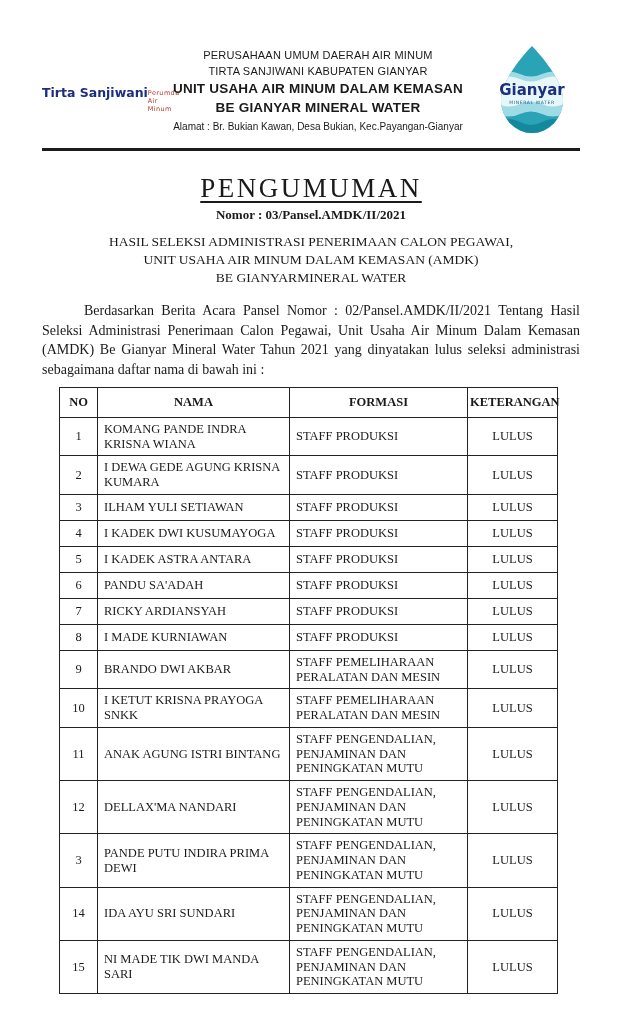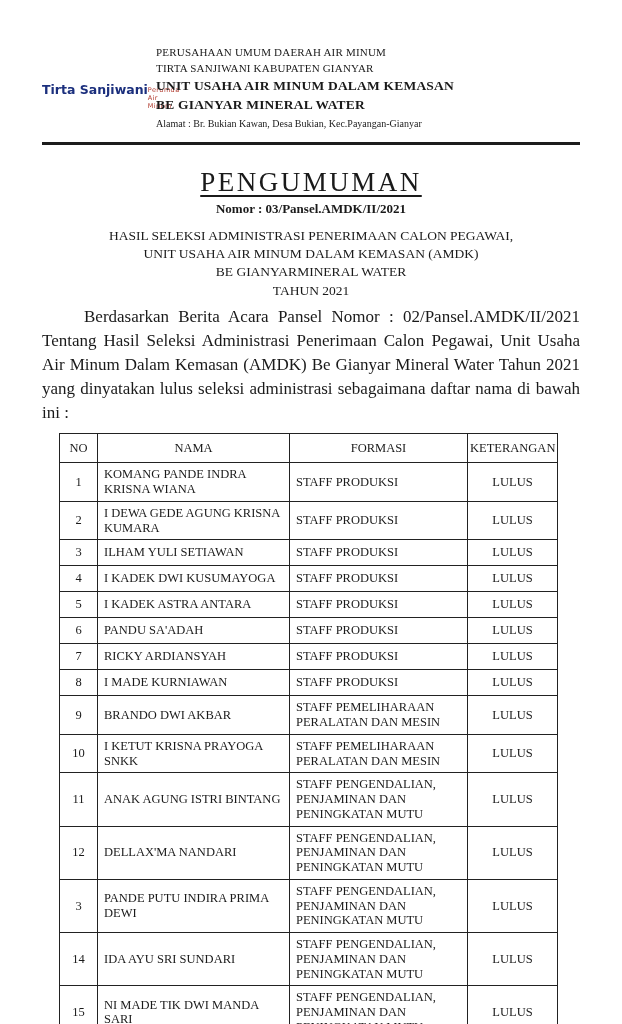--- a/index.html
+++ b/index.html
@@ -12,22 +12,22 @@
     width:622px;height:1024px;overflow:hidden;
     font-family:"Liberation Serif", serif;color:var(--ink);
   }
   .page{width:622px;height:1024px;padding:44px 42px 0 42px;background:#fff}
 
   
   .letterhead{display:flex;align-items:center;justify-content:space-between}
   .lh-left{width:110px;display:flex;flex-direction:row;align-items:center;flex:0 0 auto}
   .lh-right{width:96px;display:flex;justify-content:center;flex:0 0 auto}
   .lh-center{
-    flex:1 1 auto;text-align:left;
-    font-family:Liberation Serif, serif;line-height:1.45;padding:0 4px;
+    flex:1 1 auto;text-align:center;
+    font-family:Liberation Sans, sans-serif;line-height:1.45;padding:0 4px;
   }
   .lh-line-sm{font-size:11px;letter-spacing:.2px}
   .lh-line-bold{font-size:13.5px;font-weight:bold;letter-spacing:.2px;line-height:1.4}
   .lh-line-addr{font-size:10px;margin-top:2px;white-space:nowrap}
   .lh-line-tel{font-size:10px}
   .tirta-name{font-family:"DejaVu Sans", sans-serif;font-weight:bold;font-size:12.5px;color:var(--navy);margin-top:2px;white-space:nowrap}
   .tirta-sub{font-family:"DejaVu Sans", sans-serif;font-size:6.5px;color:var(--red);margin-top:19px;letter-spacing:.4px}
 
   .rule{border:none;border-top:3px solid #1c1c1c;margin-top:10px}
 
@@ -36,32 +36,32 @@
   .heading{
     font-size:27px;letter-spacing:2.5px;font-weight:normal;
     text-decoration:underline;text-underline-offset:4px;text-decoration-thickness:2px;
   }
   .number{font-size:13px;font-weight:bold;margin-top:3px}
   .about{font-size:13.5px;font-weight:bold;margin-top:26px}
   .subject{font-size:13.5px;font-weight:normal;line-height:1.35;margin-top:10px}
 
   
   .paragraph{
-    margin-top:5px;font-size:17px;line-height:1.42;
+    margin-top:13px;font-size:14px;line-height:1.42;
     text-align:justify;text-indent:42px;
   }
 
   
   table.results{
     border-collapse:collapse;table-layout:fixed;
     width:498px;margin-top:7px;margin-left:17px;
     font-size:12.5px;line-height:1.18;
   }
   table.results th, table.results td{border:1px solid #222;vertical-align:middle}
-  table.results th{font-weight:normal;text-align:center;padding:7px 2px;font-size:12.5px}
+  table.results th{font-weight:bold;text-align:center;padding:7px 2px;font-size:12.5px}
   table.results td{padding:4px 6px;height:26px}
   td.al-center{text-align:center}
   td.al-left{text-align:left;padding-left:8px}
 </style>
 </head>
 <body>
 
 <div class="page">
 
   <div class="letterhead">
@@ -90,32 +90,48 @@
     </div>
 
     <div class="lh-center">
       <div class="lh-line-sm">PERUSAHAAN UMUM DAERAH AIR MINUM</div>
       <div class="lh-line-sm">TIRTA SANJIWANI KABUPATEN GIANYAR</div>
       <div class="lh-line-bold">UNIT USAHA AIR MINUM DALAM KEMASAN</div>
       <div class="lh-line-bold">BE GIANYAR MINERAL WATER</div>
       <div class="lh-line-addr">Alamat : Br. Bukian Kawan, Desa Bukian, Kec.Payangan-Gianyar</div>
     </div>
 
+    <div class="lh-right">
+      <svg width="84" height="94" viewBox="0 0 84 94">
+        <defs>
+          <clipPath id="gdropClip">
+            <path d="M42 2 C42 2 11 33 11 56 A31 33 0 0 0 73 56 C73 33 42 2 42 2 Z"></path>
+          </clipPath>
+        </defs>
+        <path d="M42 2 C42 2 11 33 11 56 A31 33 0 0 0 73 56 C73 33 42 2 42 2 Z" fill="var(--droplet)"></path>
+        <g clip-path="url(#gdropClip)">
+          <path d="M8 30 q11 -5 22 0 t22 0 t22 0 V70 q-11 5 -22 0 t-22 0 t-22 0 Z" fill="#9fdbe4"></path>
+          <path d="M8 35 q11 -5 22 0 t22 0 t22 0 V60 q-11 5 -22 0 t-22 0 t-22 0 Z" fill="#e7f7f9"></path>
+          <path d="M8 78 q11 -6 22 0 t22 0 t22 0 V96 H8 Z" fill="#14899e"></path>
+        </g>
+        <text x="42" y="51" text-anchor="middle" font-family="DejaVu Sans, sans-serif" font-size="15" font-weight="bold" fill="var(--navy)">Gianyar</text>
+        <text x="42" y="60" text-anchor="middle" font-family="DejaVu Sans, sans-serif" font-size="4.6" letter-spacing="0.6" fill="#1f618d">MINERAL WATER</text>
+      </svg>
+    </div>
   </div>
 
   <hr class="rule">
 
   <div class="title-block">
     <div class="heading">PENGUMUMAN</div>
     <div class="number">Nomor : 03/Pansel.AMDK/II/2021</div>
     <div class="subject">
       <div>HASIL SELEKSI ADMINISTRASI PENERIMAAN CALON PEGAWAI,</div>
       <div>UNIT USAHA AIR MINUM DALAM KEMASAN (AMDK)</div>
       <div>BE GIANYARMINERAL WATER</div>
-      <div>TAHUN 2021</div>
     </div>
   </div>
 
   <p class="paragraph">Berdasarkan Berita Acara Pansel Nomor : 02/Pansel.AMDK/II/2021 Tentang Hasil Seleksi Administrasi Penerimaan Calon Pegawai, Unit Usaha Air Minum Dalam Kemasan (AMDK) Be Gianyar Mineral Water Tahun 2021 yang dinyatakan lulus seleksi administrasi sebagaimana daftar nama di bawah ini :</p>
 
   <table class="results">
     <colgroup>
       <col style="width:38px">
         <col style="width:192px">
         <col style="width:178px">

